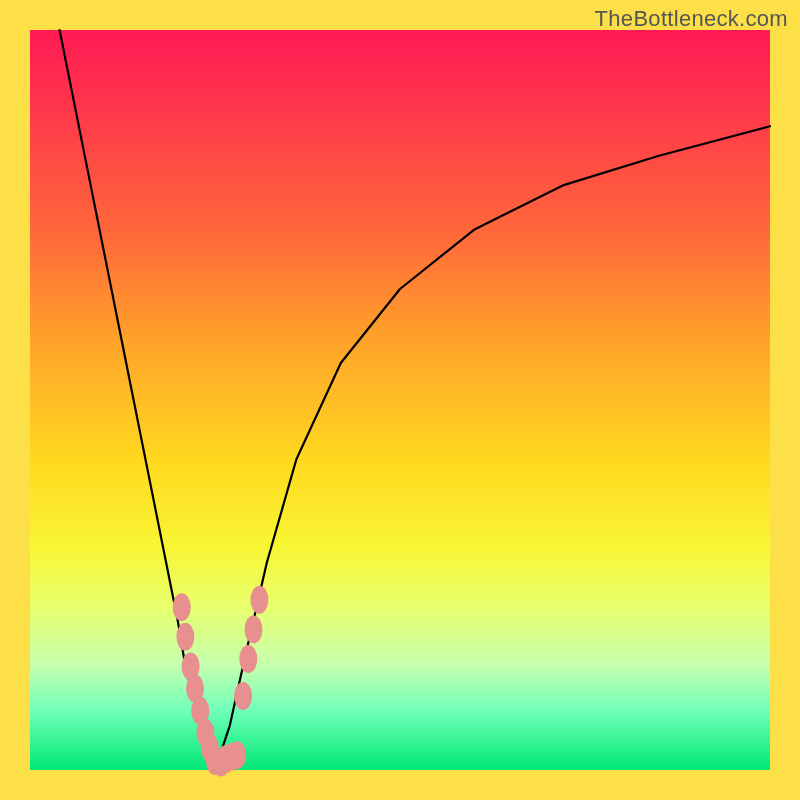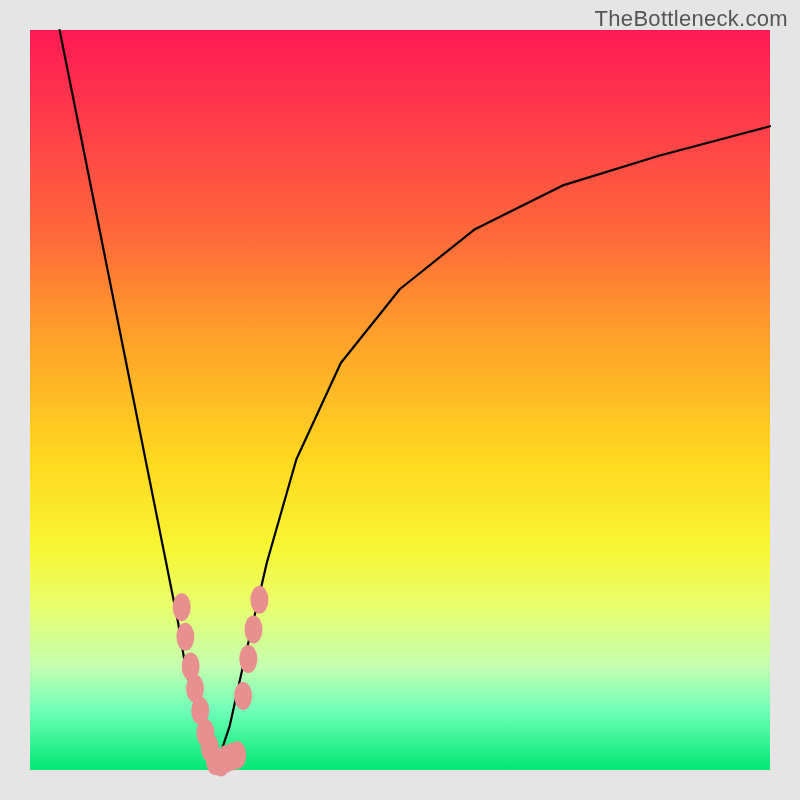--- a/index.html
+++ b/index.html
@@ -8,21 +8,21 @@
     width: 800px;
     height: 800px;
     overflow: hidden;
     background: #000;
     font-family: Arial, Helvetica, sans-serif;
   }
   .frame {
     position: relative;
     width: 800px;
     height: 800px;
-    background: #e5e5e5;
+    background: #fde047;
   }
   .plot-area {
     position: absolute;
     left: 30px;
     top: 30px;
     width: 740px;
     height: 740px;
     background: linear-gradient(
       to bottom,
       #ff1a55 0%,

